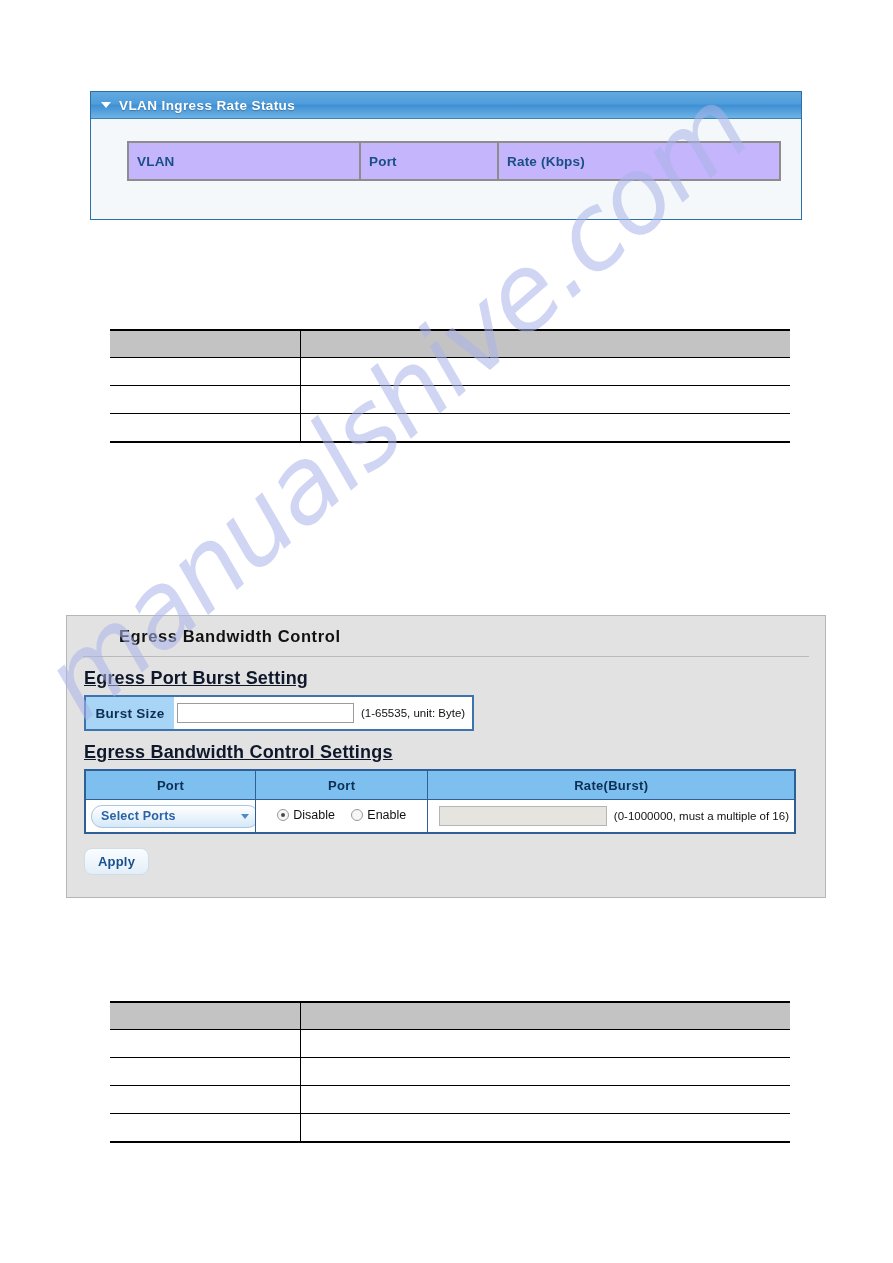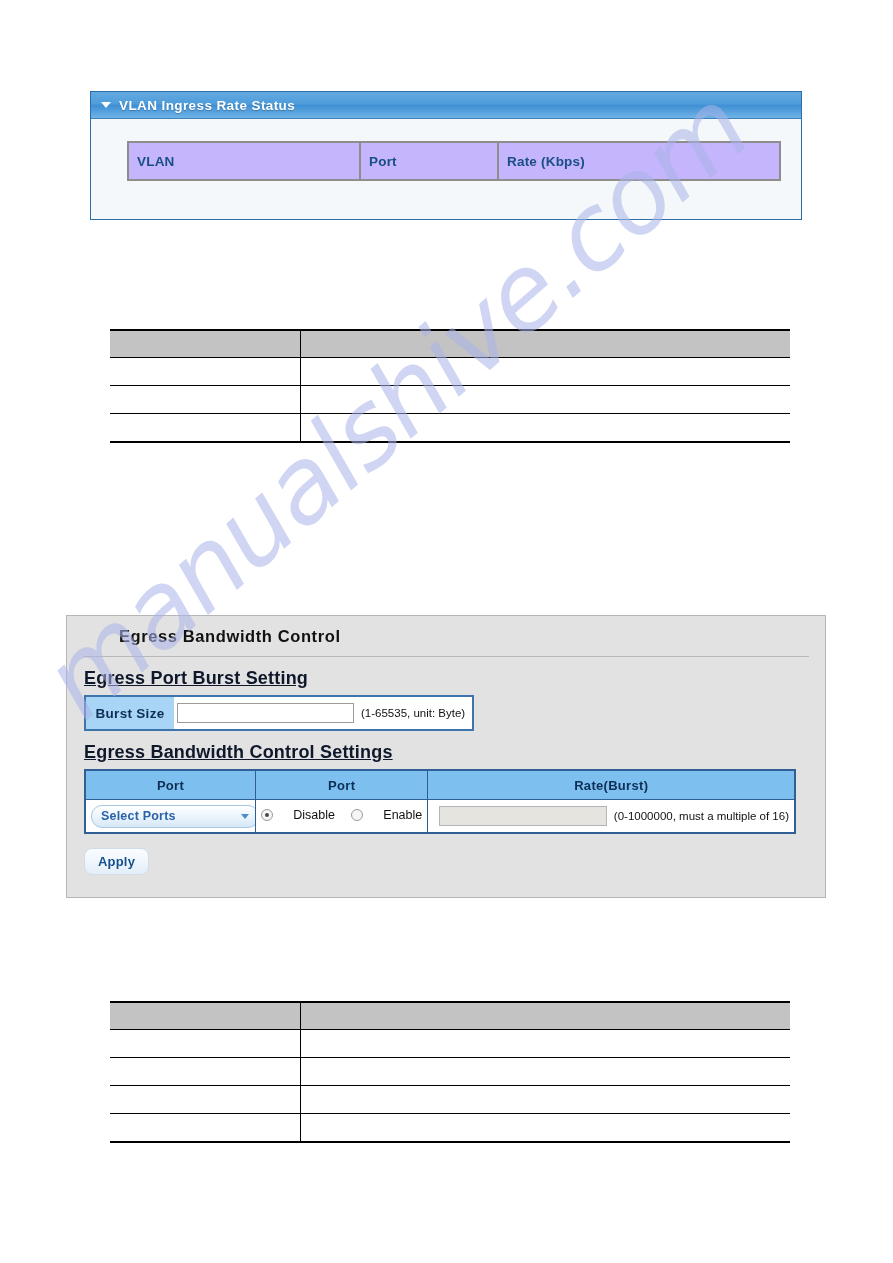--- a/index.html
+++ b/index.html
@@ -259,21 +259,21 @@
     letter-spacing: .2px;
   }
   .caret {
     width: 0; height: 0;
     border-left: 4.5px solid transparent;
     border-right: 4.5px solid transparent;
     border-top: 5.5px solid #4c8dc9;
   }
 
   .state-cell { text-align: center; white-space: nowrap; }
-  .radio-group { display: inline-flex; align-items: center; gap: 20px; }
+  .radio-group { display: inline-flex; align-items: center; gap: 4px; }
   .radio-group + .radio-group { margin-left: 12px; }
   .radio {
     width: 12px; height: 12px;
     border-radius: 50%;
     border: 1px solid #9a9a9a;
     background: #f6f6f6;
     display: inline-block;
     position: relative;
     box-sizing: border-box;
   }

